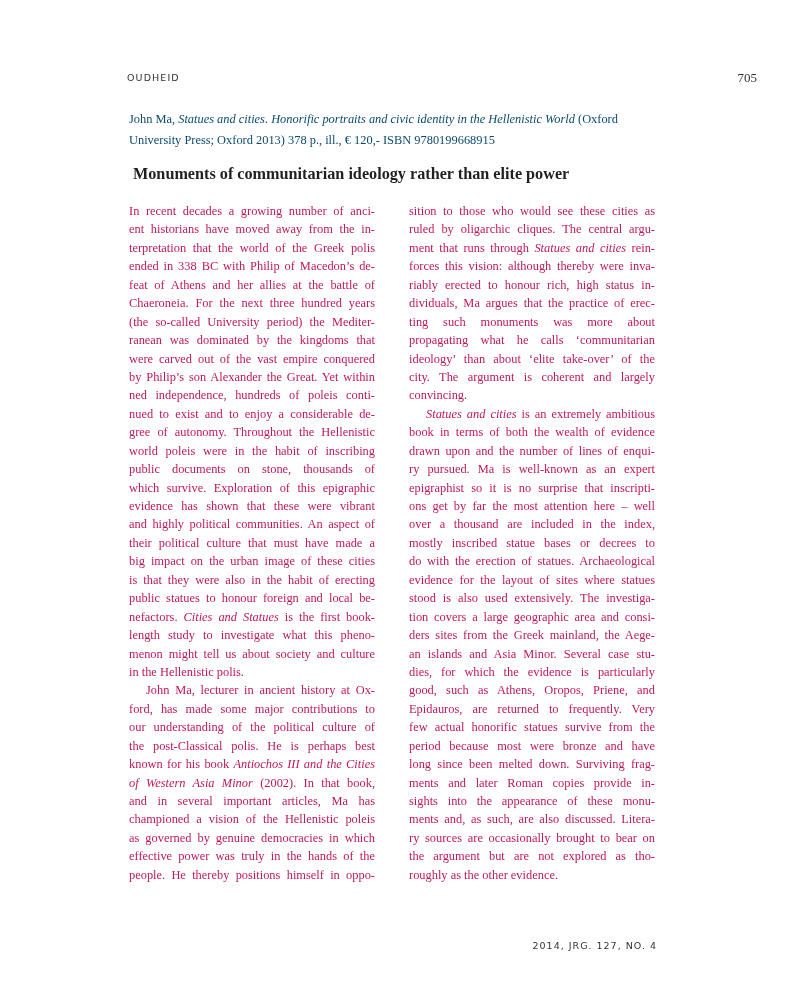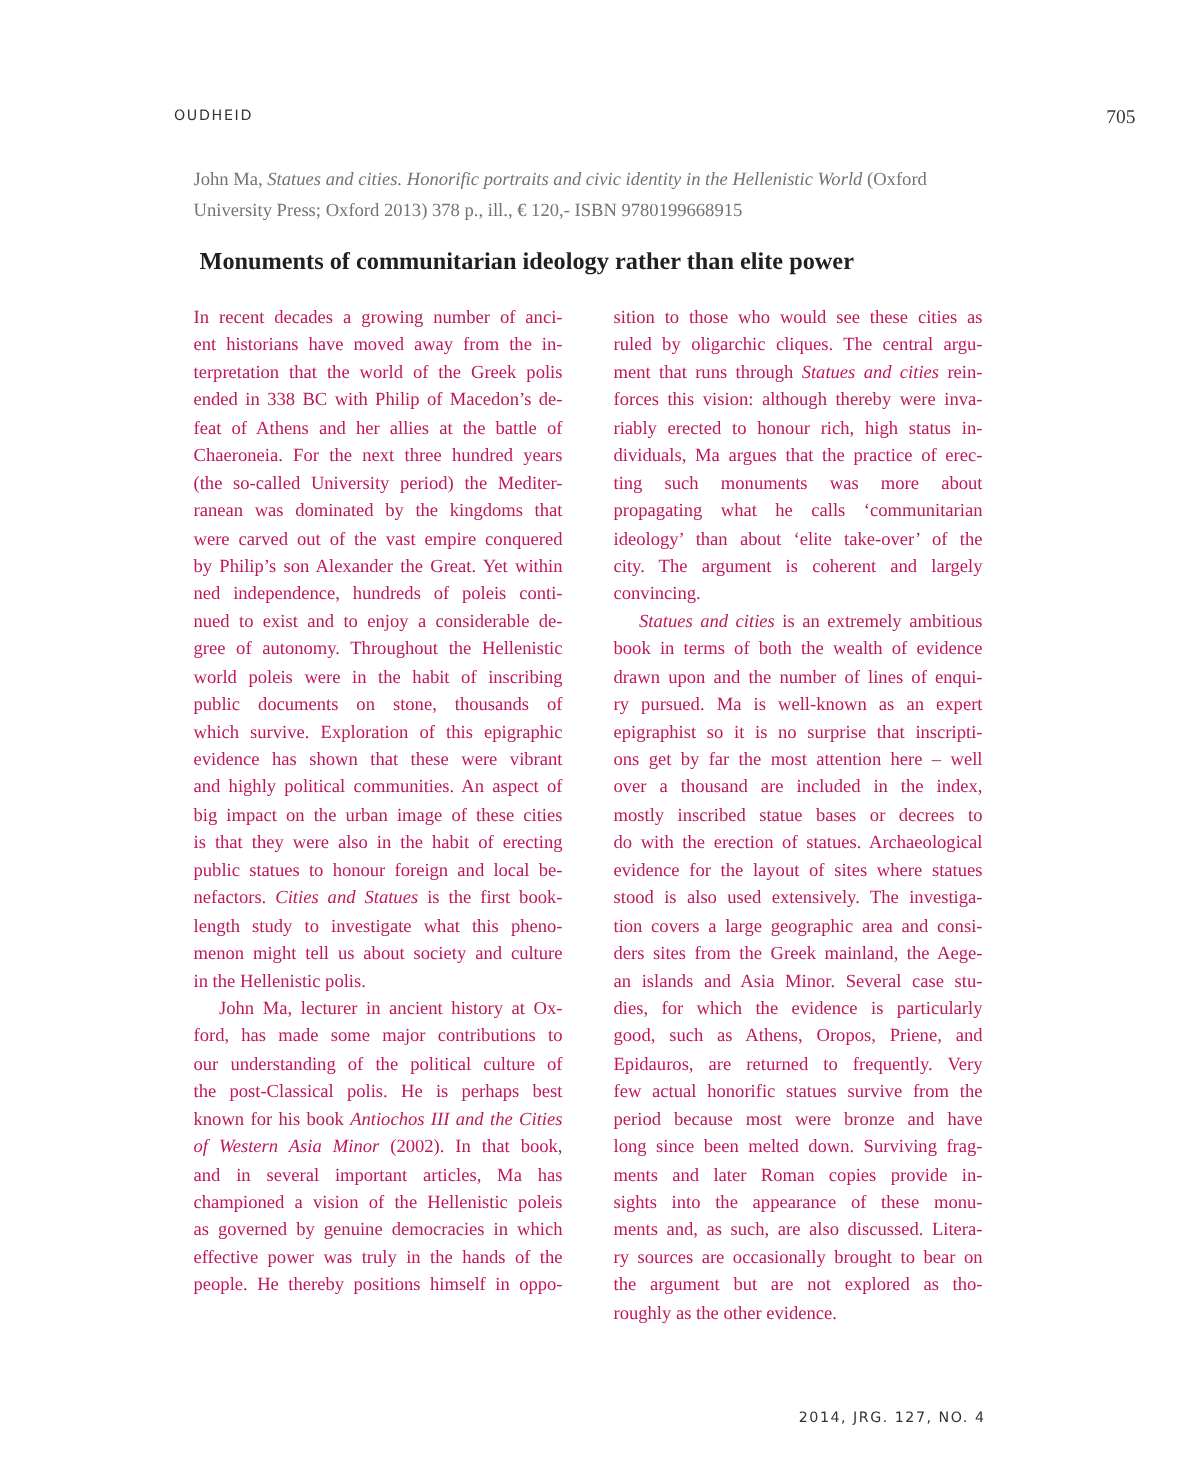--- a/index.html
+++ b/index.html
@@ -1,27 +1,27 @@
 <!DOCTYPE html>
 <html><head>
   <meta charset="utf-8">
   <style>
     html, body { margin: 0; padding: 0; background: #ffffff; }
     body { width: 794px; height: 983px; position: relative; overflow: hidden; color: #231f20; }
     .running-head {
-      position: absolute; left: 116px; top: 72px;
+      position: absolute; left: 127px; top: 72px;
       font-family: "DejaVu Sans", sans-serif; font-size: 9.5px; letter-spacing: 1.1px; color: #333;
     }
     .page-num {
       position: absolute; right: 37px; top: 70px;
       font-family: "Liberation Serif", serif; font-size: 13px; color: #333;
     }
     .citation {
       position: absolute; left: 129px; top: 109px; width: 520px;
-      font-family: "Liberation Serif", serif; font-size: 12.4px; line-height: 20.5px; color: #737373;
+      font-family: "Liberation Serif", serif; font-size: 12.4px; line-height: 20.5px; color: #0c4a6e;
     }
     .citation i { font-style: italic; }
     .title {
       position: absolute; left: 129px; top: 161px; width: 560px;
       font-family: "Liberation Serif", serif; font-size: 16.2px; font-weight: bold; color: #231f20; margin: 4px;
     }
     .col {
       position: absolute; top: 202px; width: 246px;
       font-family: "Liberation Serif", serif; font-size: 12.4px; line-height: 18.45px;
       text-align: justify; hyphens: manual; color: #be185d;
@@ -62,20 +62,21 @@
     <span class="line"><span>were carved out of the vast empire conquered</span></span>
     <span class="line"><span>by Philip’s son Alexander the Great. Yet within</span></span>
     <span class="line"><span>ned independence, hundreds of poleis conti-</span></span>
     <span class="line"><span>nued to exist and to enjoy a considerable de-</span></span>
     <span class="line"><span>gree of autonomy. Throughout the Hellenistic</span></span>
     <span class="line"><span>world poleis were in the habit of inscribing</span></span>
     <span class="line"><span>public documents on stone, thousands of</span></span>
     <span class="line"><span>which survive. Exploration of this epigraphic</span></span>
     <span class="line"><span>evidence has shown that these were vibrant</span></span>
     <span class="line"><span>and highly political communities. An aspect of</span></span>
+    <span class="line"><span>their political culture that must have made a</span></span>
     <span class="line"><span>big impact on the urban image of these cities</span></span>
     <span class="line"><span>is that they were also in the habit of erecting</span></span>
     <span class="line"><span>public statues to honour foreign and local be-</span></span>
     <span class="line"><span>nefactors. </span><i>Cities and Statues</i><span> is the first book-</span></span>
     <span class="line"><span>length study to investigate what this pheno-</span></span>
     <span class="line"><span>menon might tell us about society and culture</span></span>
     <span class="line last"><span>in the Hellenistic polis.</span></span>
     <span class="line indent"><span>John Ma, lecturer in ancient history at Ox-</span></span>
     <span class="line"><span>ford, has made some major contributions to</span></span>
     <span class="line"><span>our understanding of the political culture of</span></span>

